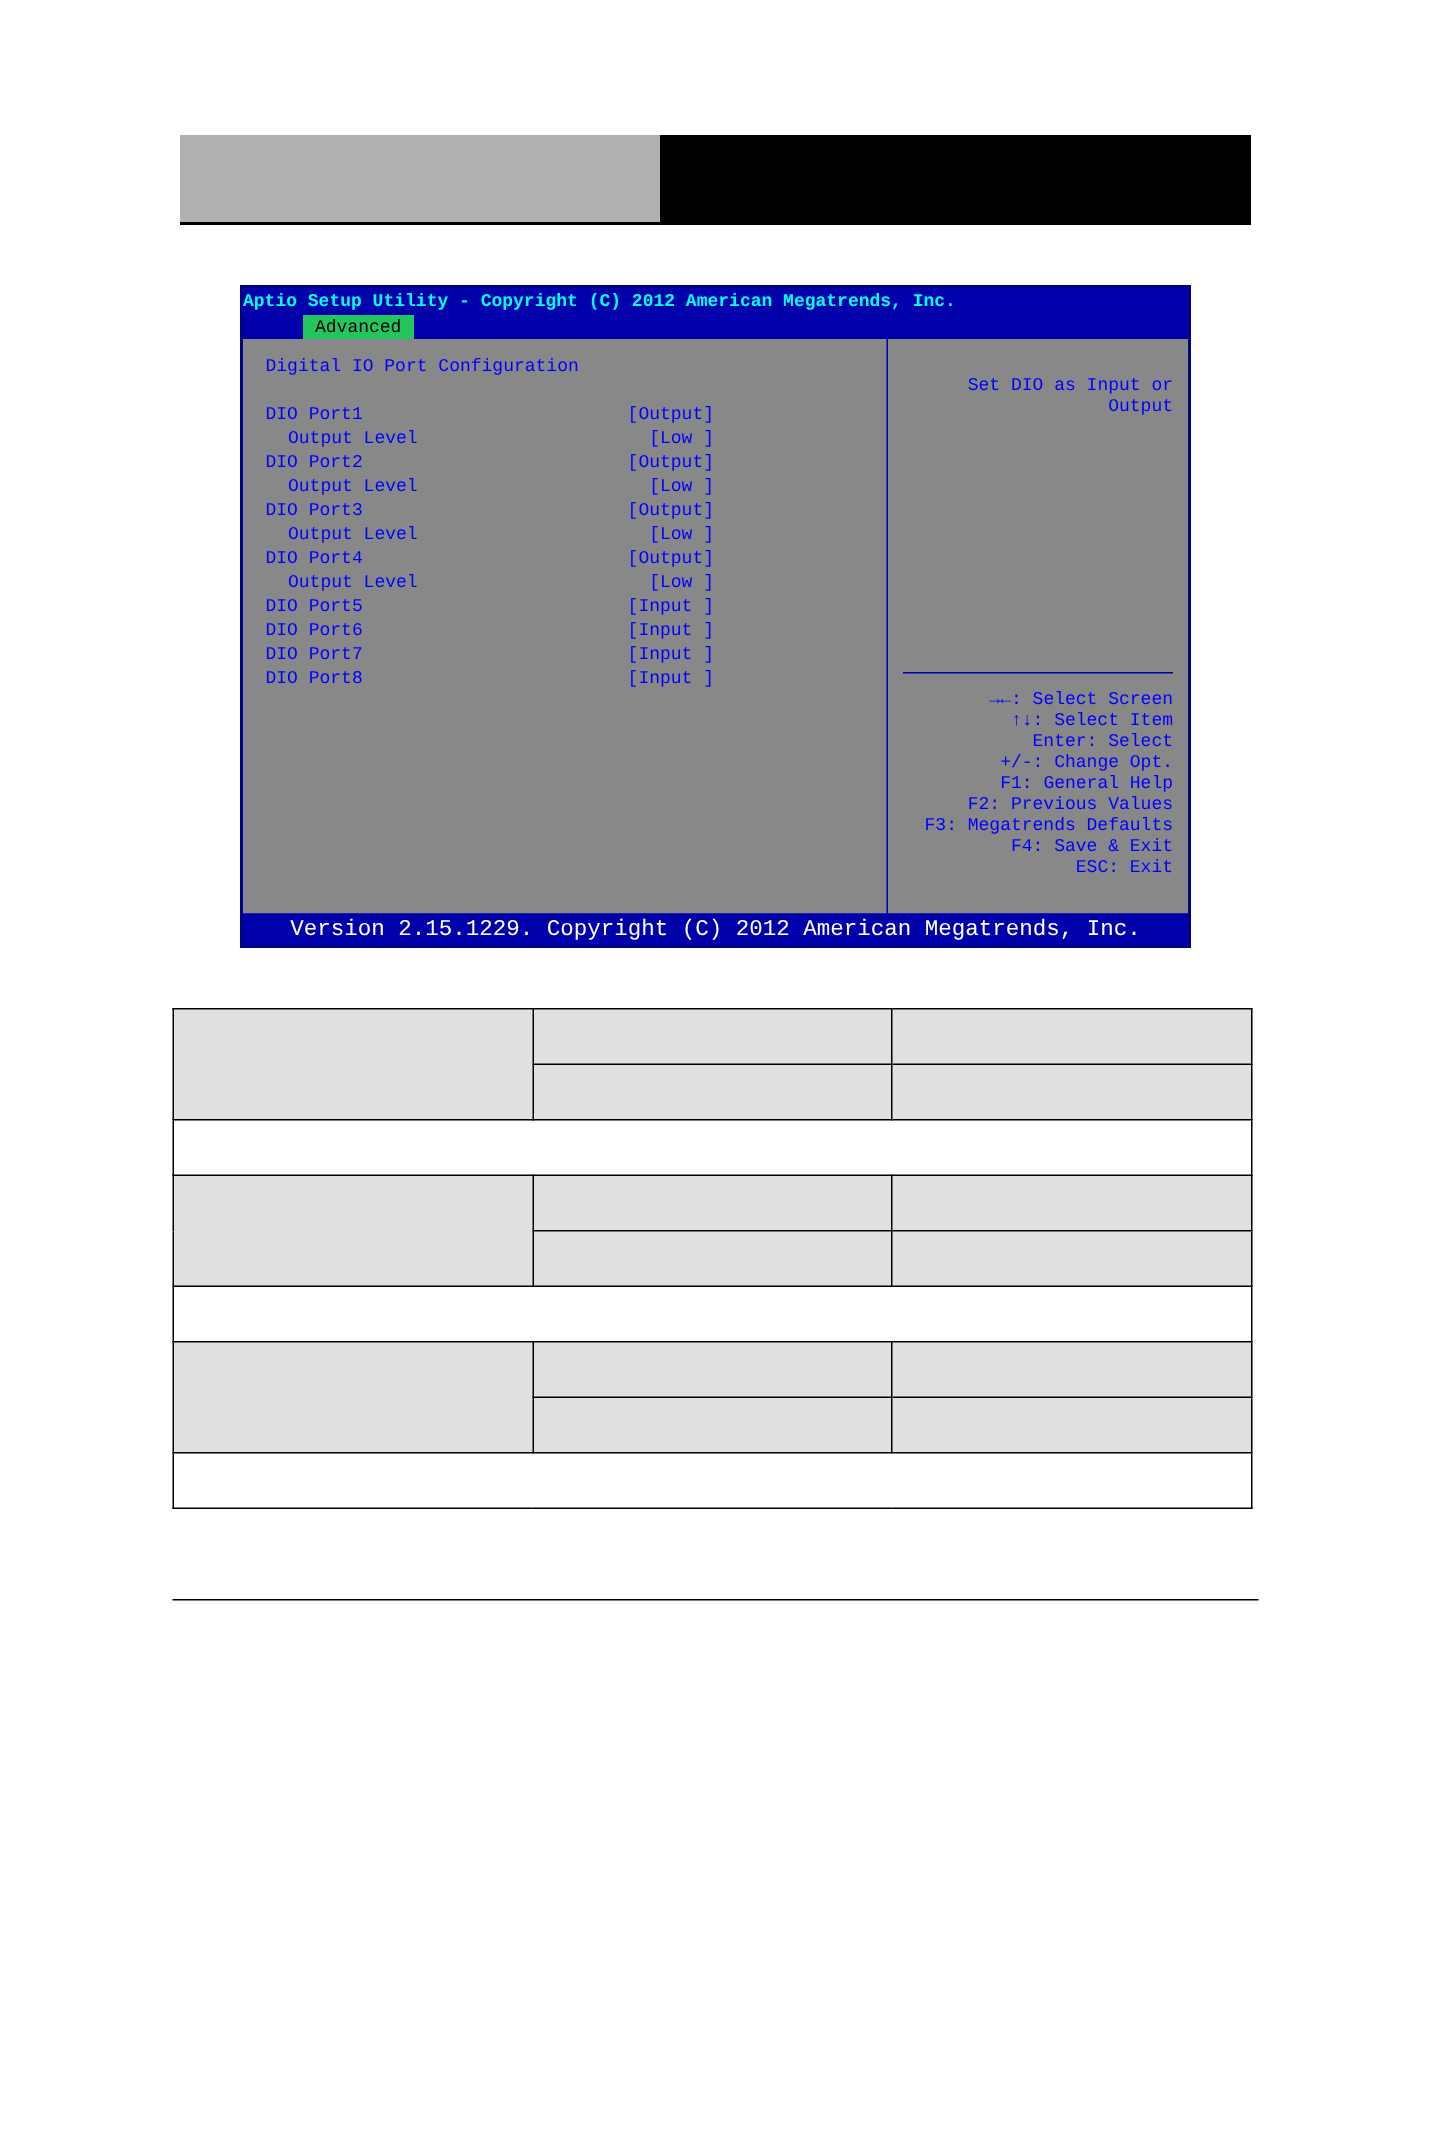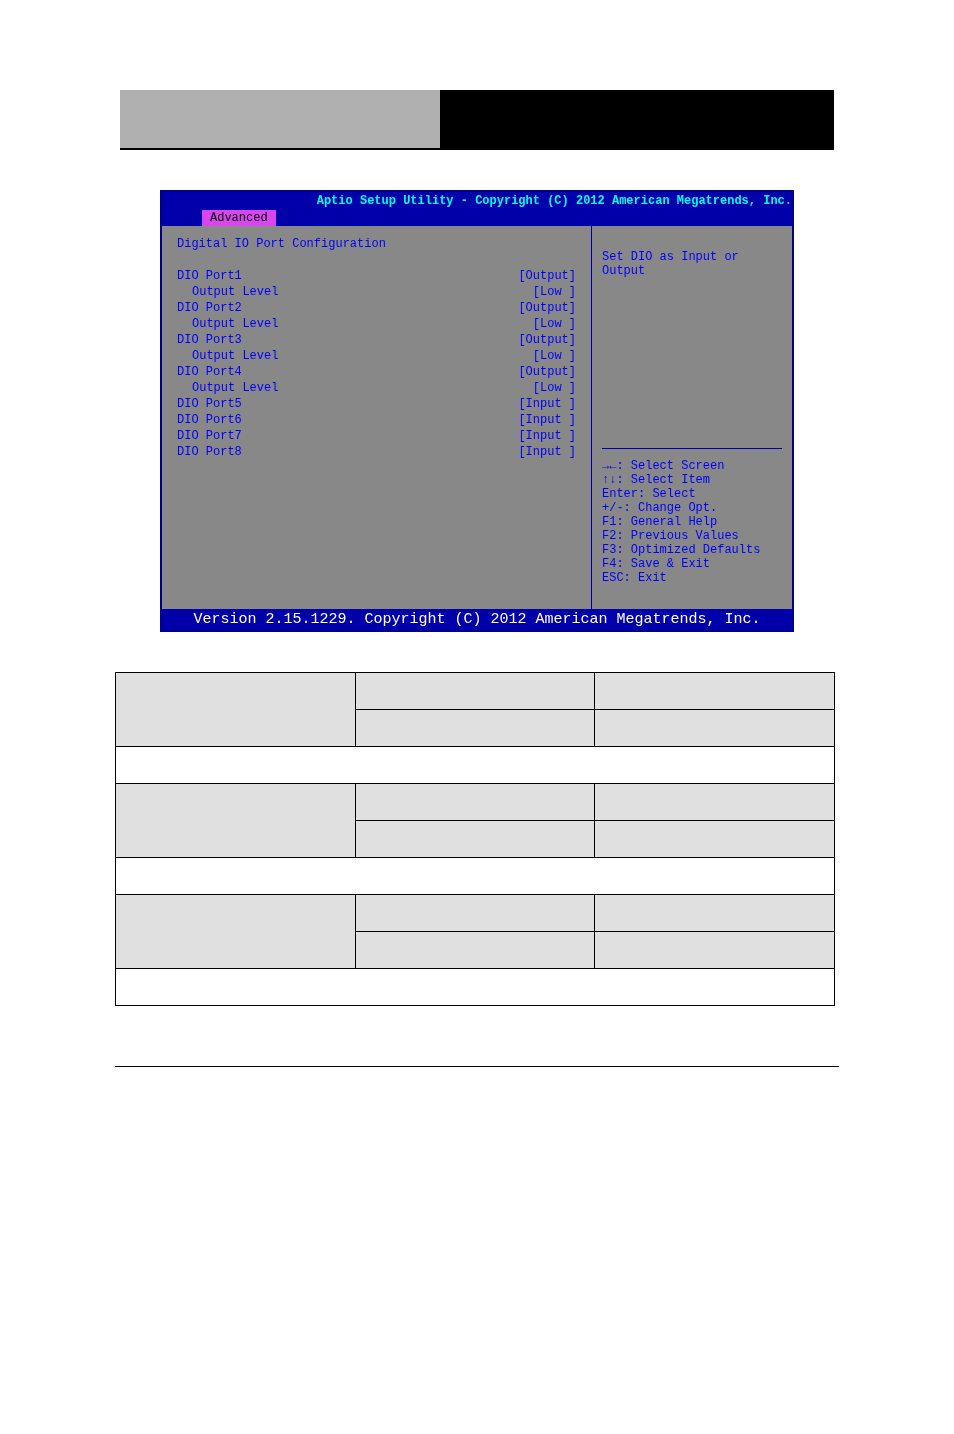--- a/index.html
+++ b/index.html
@@ -3,29 +3,29 @@
 <meta charset="utf-8">
 <style>
   * { margin: 0; padding: 0; box-sizing: border-box; }
   body { font-family: Arial, sans-serif; background: #fff; width: 954px; }
   
   .header-bar { display: flex; margin: 90px 120px 0 120px; height: 60px; }
   .header-left { background: #b0b0b0; width: 320px; border-bottom: 2px solid #000; }
   .header-right { background: #000; flex: 1; border-bottom: 2px solid #000; }
   
   .bios-container { margin: 40px 160px 0 160px; border: 2px solid #000088; background: #0000aa; font-family: 'Courier New', monospace; font-size: 12px; }
-  .bios-title { background: #0000aa; color: #00ffff; text-align: right; padding: 2px 0; font-weight: bold; }
+  .bios-title { background: #0000aa; color: #00ffff; text-align: left; padding: 2px 0; font-weight: bold; }
   .bios-tabs { background: #0000aa; padding: 0 40px; }
-  .bios-tab { display: inline-block; background: #d946ef; color: #000; padding: 1px 8px; }
-  .bios-body { display: flex; background: #888; min-height: 380px; }
+  .bios-tab { display: inline-block; background: #22c55e; color: #000; padding: 1px 8px; }
+  .bios-body { display: flex; background: #888; min-height: 380px; text-align: right; }
   .bios-left { flex: 1; padding: 10px 15px; color: #0000ff; border-right: 1px solid #0000aa; }
   .bios-right { width: 200px; padding: 24px 10px; color: #0000ff; }
   .bios-row { display: flex; justify-content: space-between; line-height: 16px; }
   .bios-label { display: inline-block; }
-  .bios-value { display: inline-block; }
+  .bios-value { display: inline-block; margin-right: 100px; }
   .bios-indent { padding-left: 15px; }
   .bios-help-divider { border-top: 1px solid #0000aa; margin: 10px 0; }
   .bios-footer { background: #0000aa; color: #fff; text-align: center; padding: 2px 0; font-size: 15px; }
   
   .options-table { margin: 40px 115px 0 115px; border-collapse: collapse; width: 720px; }
   .options-table td { border: 1px solid #000; padding: 18px 12px; vertical-align: middle; }
   .gray-bg { background: #e0e0e0; }
   .white-bg { background: #fff; }
   .col-left { width: 240px; }
   .col-mid { width: 240px; }
@@ -108,21 +108,21 @@
       <div>Set DIO as Input or Output</div>
       <div style="height:160px;"></div>
       <div class="bios-help-divider"></div>
       <div id="bios-keys">
           <div>→←: Select Screen</div>
           <div>↑↓: Select Item</div>
           <div>Enter: Select</div>
           <div>+/-: Change Opt.</div>
           <div>F1: General Help</div>
           <div>F2: Previous Values</div>
-          <div>F3: Optimized Defaults</div>
+          <div>F3: Megatrends Defaults</div>
           <div>F4: Save &amp; Exit</div>
           <div>ESC: Exit</div>
         </div>
     </div>
   </div>
   <div class="bios-footer">Version 2.15.1229. Copyright (C) 2012 American Megatrends, Inc.</div>
 </div>
 
 <table class="options-table">
   <tbody>

